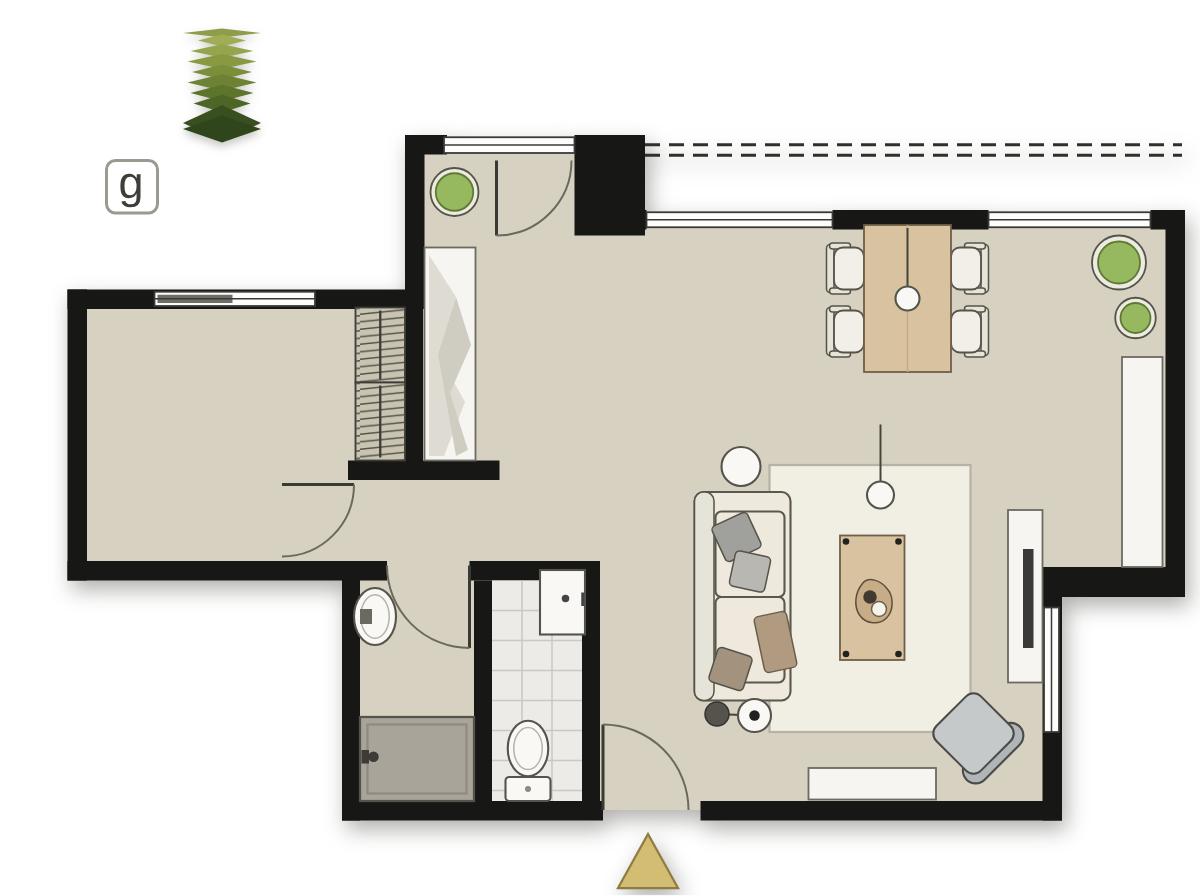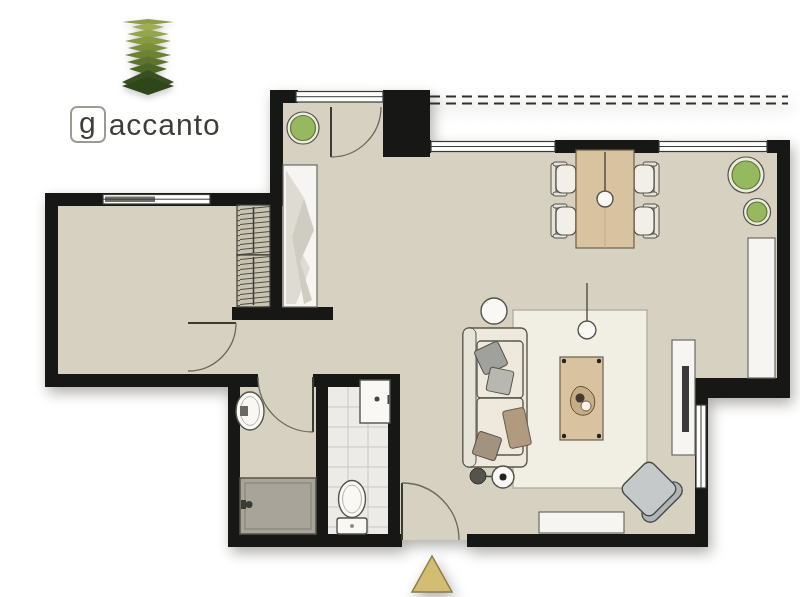--- a/index.html
+++ b/index.html
@@ -61,21 +61,20 @@
           <polygon points="7,48 28,42.5 49,48 28,53.5" fill="#5d742b"></polygon>
           <polygon points="9,55 28,49 47,55 28,61" fill="#4e6625"></polygon>
           <polygon points="2,68 28,56 54,68 28,80" fill="#3a4f20"></polygon>
           <polygon points="2,72 28,63 54,72 28,81" fill="#2f451c"></polygon>
         </g>
     </svg>
     <div class="logo-text">
       <span class="g-box">
         <span>g</span>
       </span>
-      <span>accanto</span>
     </div>
   </div>
 
   <svg class="plan-svg" width="800" height="597" viewBox="0 0 800 597">
     <defs>
       <pattern id="hatch" patternUnits="userSpaceOnUse" width="40" height="5">
         <path d="M0,4.5 L40,0.5" stroke="#4f4d44" stroke-width="1" fill="none"></path>
       </pattern>
     </defs>
 

